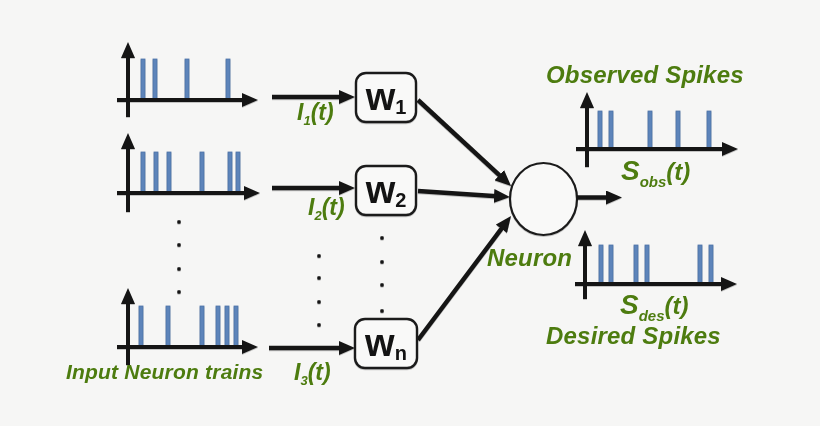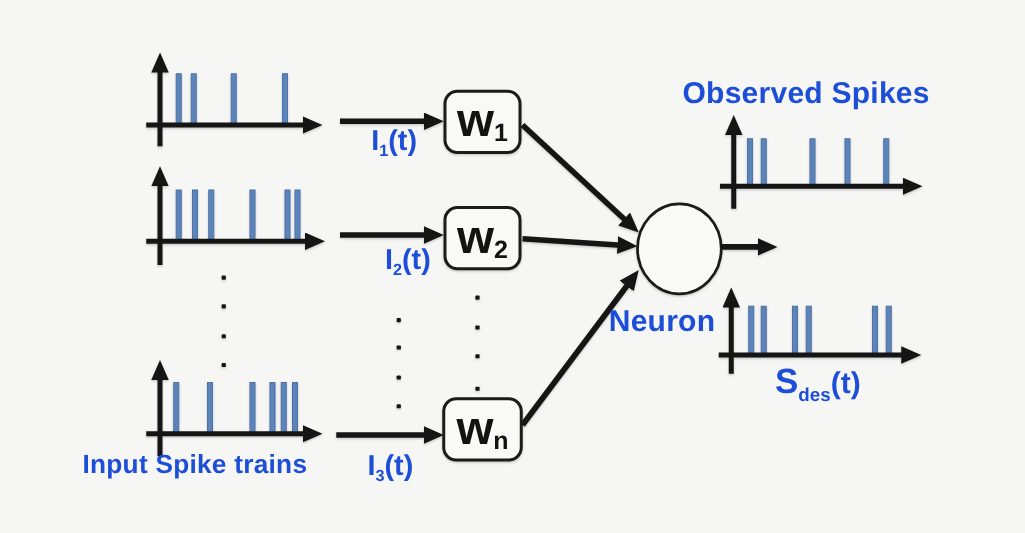--- a/index.html
+++ b/index.html
@@ -9,23 +9,24 @@
     width:820px; height:426px;
     overflow:hidden;
     background:#f6f6f5;
   }
   #diagram-svg { position:absolute; left:0; top:0;
     filter: drop-shadow(0.6px 1px 0.7px rgba(80,80,80,0.30));
   }
   .lbl {
     position:absolute;
     font-weight:bold;
-    color:#1d4ed8;
+    color:#4d7c0f;
     white-space:nowrap;
     line-height:1;
+    font-style:italic;
   }
   .title  { font-size:24px; letter-spacing:0.2px; }
   .small-title { font-size:21px; letter-spacing:0.2px; }
   .i-lbl  { font-size:23px; }
   .i-lbl .sub    { font-size:13px; position:relative; top:5px; }
   .s-lbl  { font-size:28px; }
   .s-lbl .sub    { font-size:15px; position:relative; top:7px; }
   .s-lbl .suffix { font-size:24px; }
   .w-lbl {
     position:absolute;
@@ -129,27 +130,29 @@
         <rect x="317.3" y="323.3" width="3.4" height="3.4" rx="0.8" fill="#151515"></rect>
         <rect x="380.3" y="236.3" width="3.4" height="3.4" rx="0.8" fill="#151515"></rect>
         <rect x="380.3" y="260.3" width="3.4" height="3.4" rx="0.8" fill="#151515"></rect>
         <rect x="380.3" y="283.3" width="3.4" height="3.4" rx="0.8" fill="#151515"></rect>
         <rect x="380.3" y="309.3" width="3.4" height="3.4" rx="0.8" fill="#151515"></rect>
       </g>
   </svg>
 
   <div class="lbl title" style="left:546px; top:63px;">Observed Spikes</div>
 
+  <div class="lbl s-lbl" style="left:621px; top:157px;"><span class="base">S</span><span class="sub">obs</span><span class="suffix">(t)</span></div>
 
   <div class="lbl s-lbl" style="left:620px; top:291px;"><span class="base">S</span><span class="sub">des</span><span class="suffix">(t)</span></div>
 
   <div class="lbl title" style="left:487px; top:246px;">Neuron</div>
 
+  <div class="lbl title" style="left:546px; top:324px;">Desired Spikes</div>
 
-  <div class="lbl small-title" style="left:66px; top:361px;">Input Spike trains</div>
+  <div class="lbl small-title" style="left:66px; top:361px;">Input Neuron trains</div>
 
   <div class="lbl i-lbl" style="left:297px; top:101px;"><span>I</span><span class="sub">1</span><span>(t)</span></div>
 
   <div class="lbl i-lbl" style="left:308px; top:196px;"><span>I</span><span class="sub">2</span><span>(t)</span></div>
 
   <div class="lbl i-lbl" style="left:294px; top:361px;"><span>I</span><span class="sub">3</span><span>(t)</span></div>
 
   <div class="w-lbl" style="left:356px; top:73px; width:60px; height:49px;">
       <span>w</span>
       <span class="sub">1</span>

